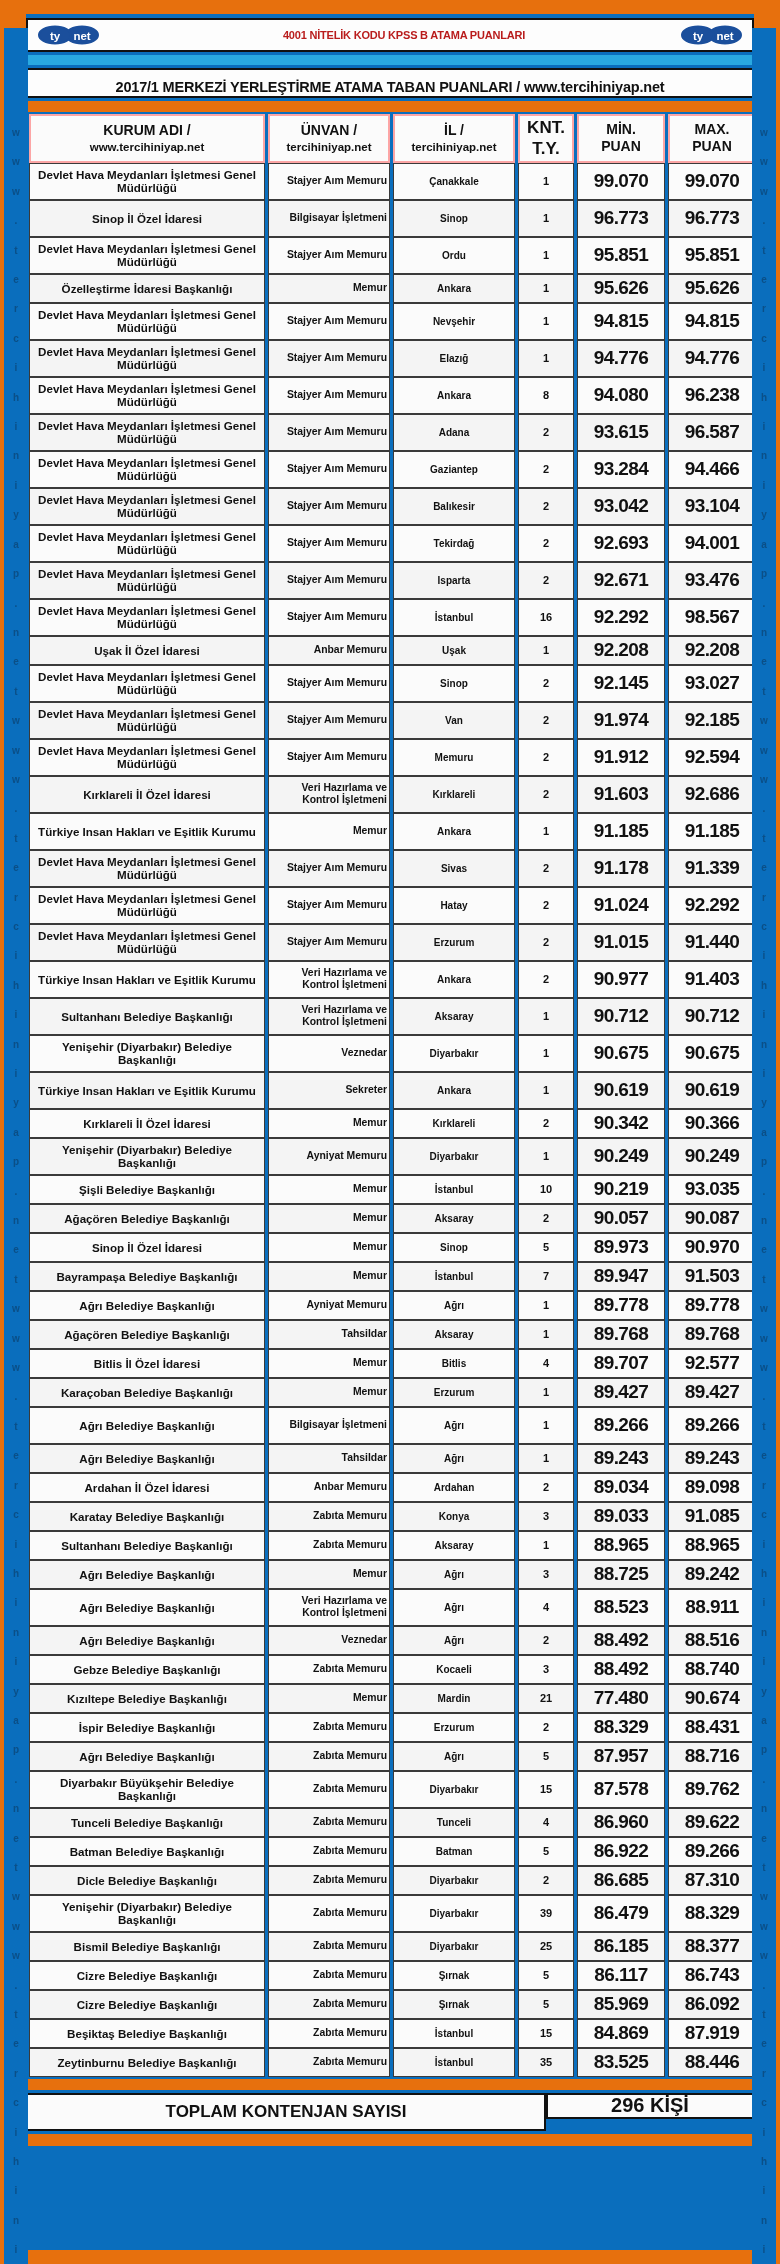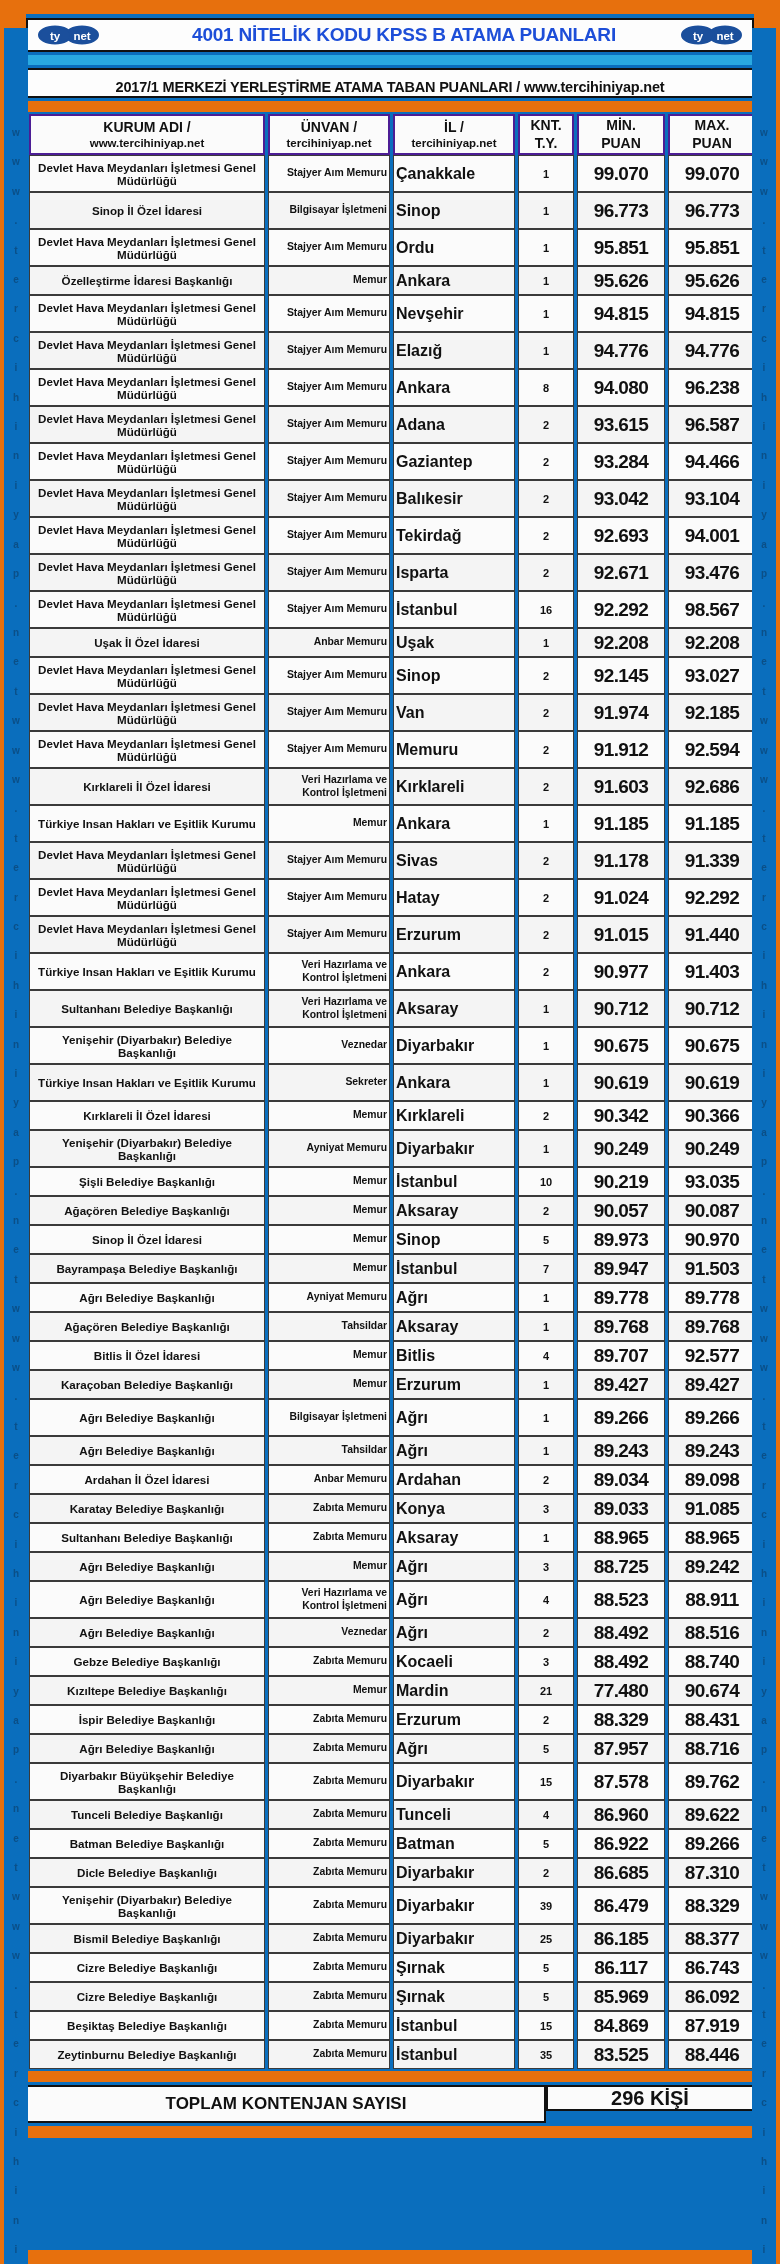--- a/index.html
+++ b/index.html
@@ -62,23 +62,23 @@
     margin: 4px 0 0 0;
     background: #fdfdfd;
     border: 2px solid #111;
     height: 34px;
     display: flex;
     align-items: center;
     justify-content: center;
     position: relative;
   }
   .title-main {
-    font-size: 19px;
-    font-weight: bold;
-    color: #1d4ed8;
+    font-size: 11px;
+    font-weight: bold;
+    color: #b91c1c;
     letter-spacing: -0.2px;
     margin-left: 28px;
   }
   .logo {
     position: absolute;
     display: flex;
     align-items: flex-end;
     top: 50%;
     transform: translateY(-50%);
   }
@@ -136,36 +136,36 @@
     margin-top: 2px;
   }
   .tbl th, .tbl td {
     background: #fbfbfb;
     border: 1px solid #3a3a3a;
     padding: 1px 2px;
     vertical-align: middle;
     color: #111;
   }
   .tbl thead th {
-    border: 2px solid #4c1d95;
+    border: 2px solid #fca5a5;
     height: 40px;
     text-align: center;
     line-height: 1.25;
   }
   .hdr-top {
     display: block;
     font-size: 14px;
     font-weight: bold;
   }
   .hdr-sub {
     display: block;
     font-size: 11.5px;
     font-weight: bold;
   }
-  .hdr-top.sm { font-size: 14px; }
+  .hdr-top.sm { font-size: 17px; }
 
   .c-kurum { width: 236px; }
   .c-unvan { width: 122px; }
   .c-il    { width: 122px; }
   .c-knt   { width: 56px; }
   .c-min   { width: 88px; }
   .c-max   { width: 88px; }
 
   tbody tr td {
     height: 29px;
@@ -177,22 +177,22 @@
     font-weight: bold;
     line-height: 1.12;
   }
   .cell-unvan {
     text-align: right;
     font-size: 10.4px;
     font-weight: bold;
     line-height: 1.18;
   }
   .cell-il {
-    text-align: left;
-    font-size: 16px;
+    text-align: center;
+    font-size: 10px;
     font-weight: bold;
   }
   .cell-knt {
     text-align: center;
     font-size: 11px;
     font-weight: bold;
   }
   .cell-num {
     text-align: center;
     font-size: 19px;

